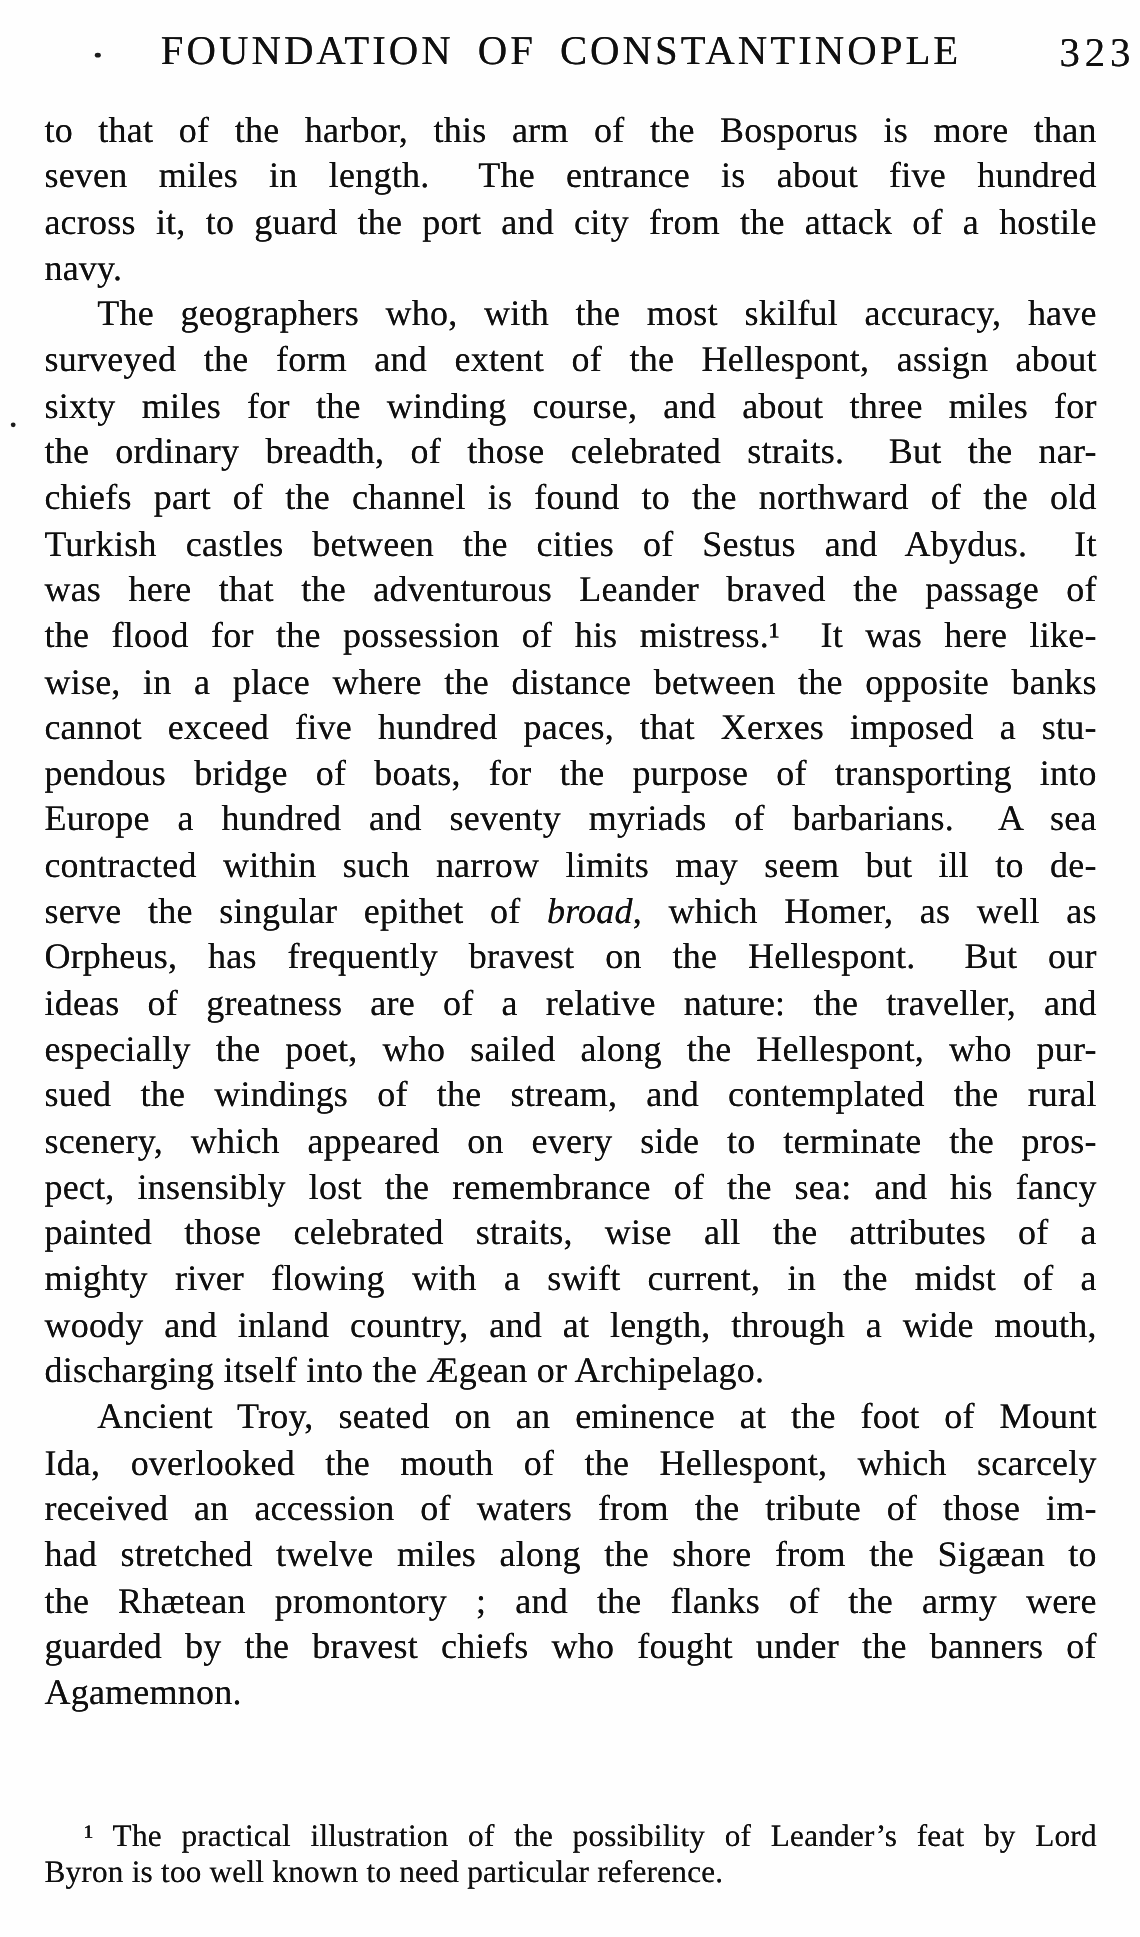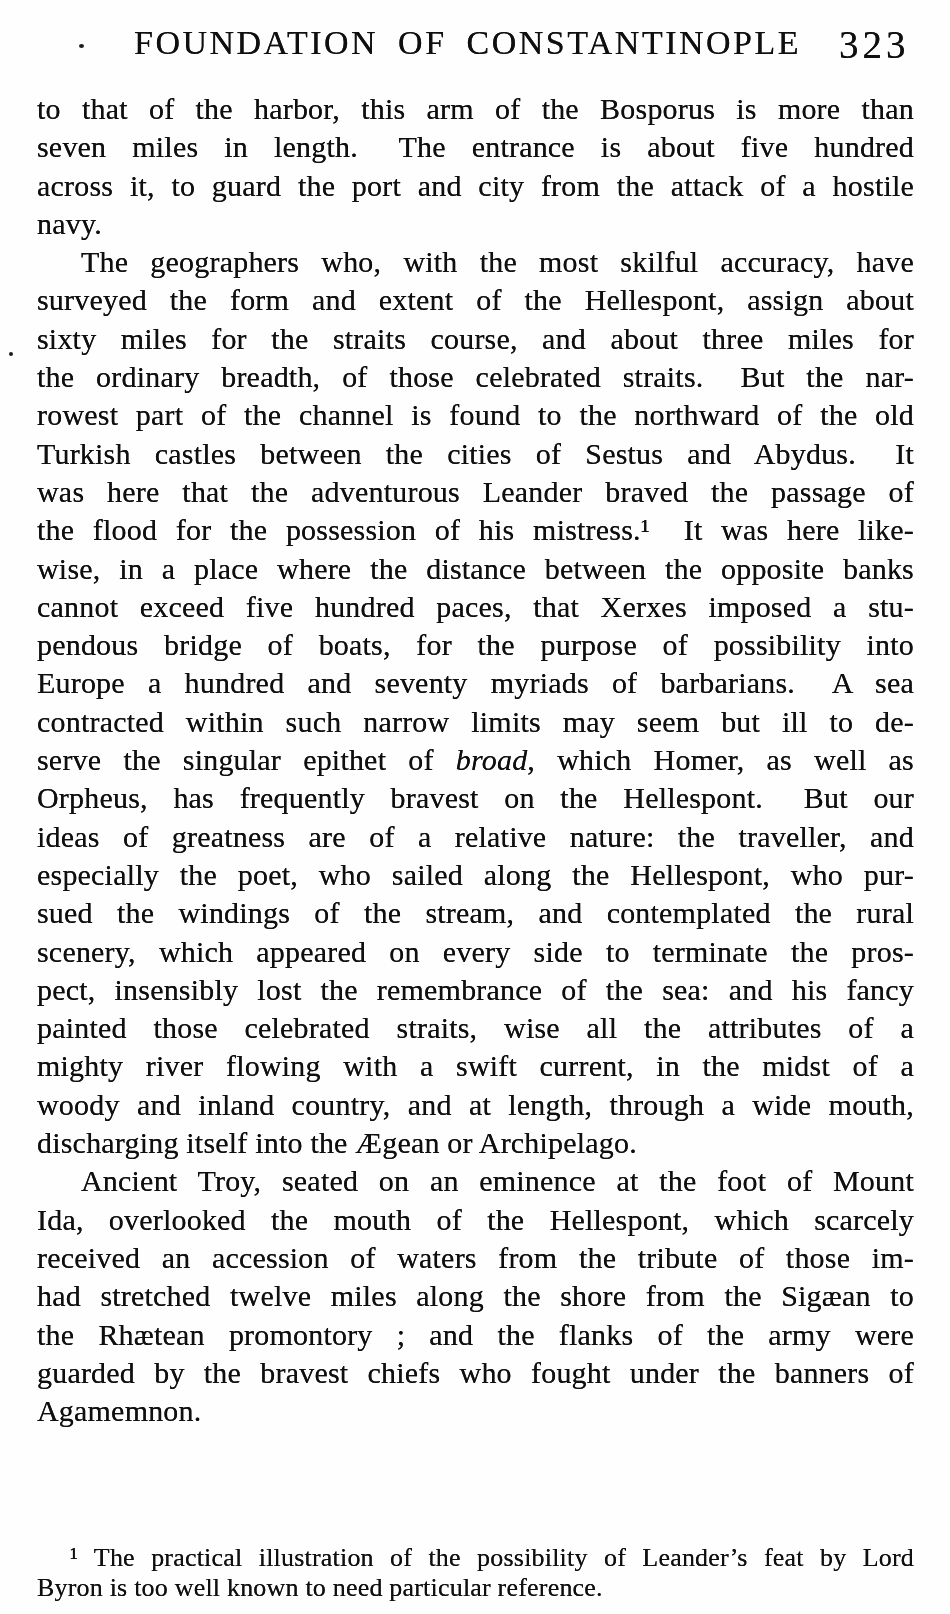--- a/index.html
+++ b/index.html
@@ -23,23 +23,23 @@
     left: 134px;
     top: 26px;
     font-size: 34px;
     line-height: 34px;
     letter-spacing: 2.5px;
     word-spacing: 9px;
     white-space: nowrap;
   }
   .page-number {
     position: absolute;
-    left: 839px;
+    left: 883px;
     top: 30px;
-    font-size: 39px;
+    font-size: 34px;
     line-height: 30px;
     letter-spacing: 4px;
     white-space: nowrap;
     text-align: right;
   }
   
   .text-block {
     position: absolute;
     left: 37px;
     top: 90px;
@@ -64,21 +64,20 @@
     position: absolute;
     left: 37px;
     top: 1515px;
     width: 877px;
     font-size: 26px;
     line-height: 29.5px;
     letter-spacing: 0.2px;
   }
   .footnote .line.indent-fn {
     text-indent: 33px;
-    margin-top: 28px;
   }
   
   .speck {
     position: absolute;
     background: #1c1c1c;
     border-radius: 50%;
   }
   .speck-1 { left: 79px; top: 44px; width: 5px; height: 4px; }
   .speck-2 { left: 9px;  top: 352px; width: 4px; height: 4px; }
 </style>
@@ -98,29 +97,29 @@
     <section>
       <div class="line">to that of the harbor, this arm of the Bosporus is more than</div>
       <div class="line">seven miles in length.  The entrance is about five hundred</div>
       <div class="line">across it, to guard the port and city from the attack of a hostile</div>
       <div class="line last">navy.</div>
     </section>
 
     <section>
       <div class="line indent">The geographers who, with the most skilful accuracy, have</div>
       <div class="line">surveyed the form and extent of the Hellespont, assign about</div>
-      <div class="line">sixty miles for the straits course, and about three miles for</div>
+      <div class="line">sixty miles for the winding course, and about three miles for</div>
       <div class="line">the ordinary breadth, of those celebrated straits.  But the nar-</div>
-      <div class="line">rowest part of the channel is found to the northward of the old</div>
+      <div class="line">chiefs part of the channel is found to the northward of the old</div>
       <div class="line">Turkish castles between the cities of Sestus and Abydus.  It</div>
       <div class="line">was here that the adventurous Leander braved the passage of</div>
       <div class="line">the flood for the possession of his mistress.¹  It was here like-</div>
       <div class="line">wise, in a place where the distance between the opposite banks</div>
       <div class="line">cannot exceed five hundred paces, that Xerxes imposed a stu-</div>
-      <div class="line">pendous bridge of boats, for the purpose of possibility into</div>
+      <div class="line">pendous bridge of boats, for the purpose of transporting into</div>
       <div class="line">Europe a hundred and seventy myriads of barbarians.  A sea</div>
       <div class="line">contracted within such narrow limits may seem but ill to de-</div>
       <div class="line"><span>serve the singular epithet of </span><span class="em">broad</span><span>, which Homer, as well as</span></div>
       <div class="line">Orpheus, has frequently bravest on the Hellespont.  But our</div>
       <div class="line">ideas of greatness are of a relative nature: the traveller, and</div>
       <div class="line">especially the poet, who sailed along the Hellespont, who pur-</div>
       <div class="line">sued the windings of the stream, and contemplated the rural</div>
       <div class="line">scenery, which appeared on every side to terminate the pros-</div>
       <div class="line">pect, insensibly lost the remembrance of the sea: and his fancy</div>
       <div class="line">painted those celebrated straits, wise all the attributes of a</div>

